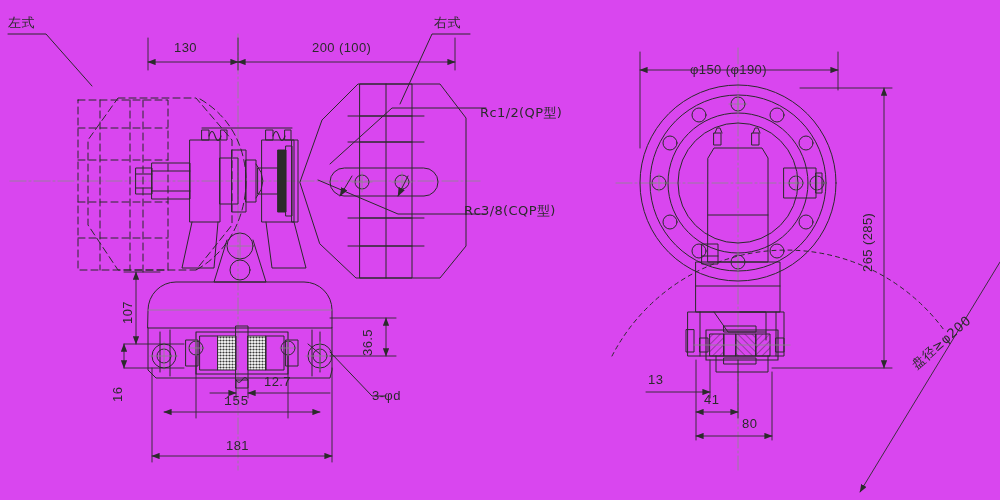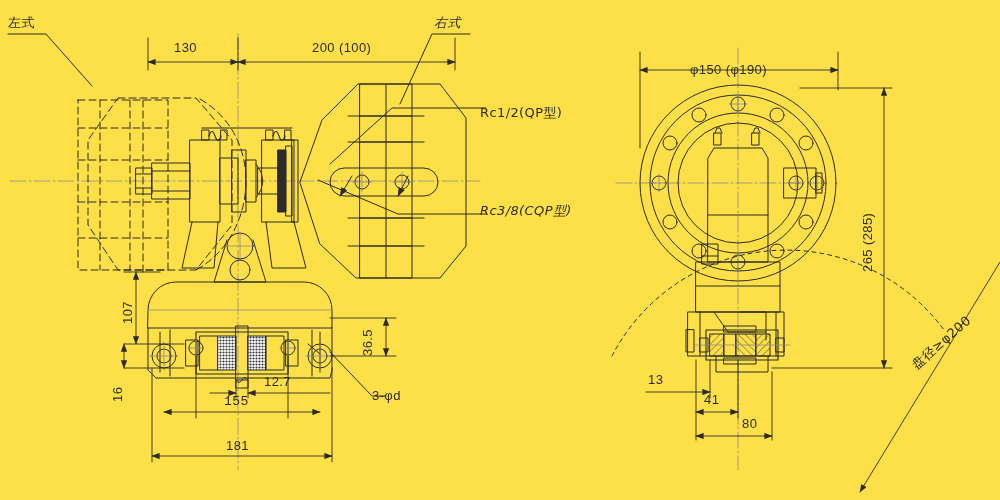--- a/index.html
+++ b/index.html
@@ -1,18 +1,18 @@
 <!DOCTYPE html>
 <html><head>
 <meta charset="utf-8">
 <style>
   html,body{margin:0;padding:0;background:#fff;}
   body{width:1000px;height:500px;overflow:hidden;
        font-family:"Liberation Sans","DejaVu Sans",sans-serif;}
-  #sheet{position:relative;width:1000px;height:500px;background:#fde047;}
+  #sheet{position:relative;width:1000px;height:500px;background:#d946ef;}
   svg{position:absolute;left:0;top:0;}
   .txt{position:absolute;color:#2b2b2b;font-size:13px;letter-spacing:.4px;white-space:nowrap;}
   .cn{font-family:"DejaVu Sans","Liberation Sans",sans-serif;}
   .v90{transform:rotate(-90deg);transform-origin:left top;}
   .rot42{transform:rotate(-41deg);transform-origin:left top;}
 </style>
 </head>
 <body>
 
 <div id="sheet">
@@ -326,27 +326,27 @@
       <line x1="646" y1="392" x2="710" y2="392" marker-end="url(#ar)"></line>
       <line x1="696" y1="412" x2="738" y2="412" marker-start="url(#arS)" marker-end="url(#ar)"></line>
       <line x1="696" y1="436" x2="772" y2="436" marker-start="url(#arS)" marker-end="url(#ar)"></line>
     </g>
   </g>
 
   </g>
 </svg>
 
 <div class="txt cn" style="left:8px;top:14px;">左式</div>
-<div class="txt cn" style="left:434px;top:14px;font-style:italic;">右式</div>
+<div class="txt cn" style="left:434px;top:14px;">右式</div>
 
 <div class="txt" style="left:174px;top:40px;text-align:right;">130</div>
 <div class="txt" style="left:312px;top:40px;">200 (100)</div>
 
 <div class="txt cn" style="left:480px;top:104px;">Rc1/2(QP型)</div>
-<div class="txt cn" style="left:480px;top:202px;font-style:italic;">Rc3/8(CQP型)</div>
+<div class="txt cn" style="left:464px;top:202px;">Rc3/8(CQP型)</div>
 
 <div class="txt v90" style="left:120px;top:324px;">107</div>
 <div class="txt v90" style="left:110px;top:402px;">16</div>
 <div class="txt v90" style="left:360px;top:356px;">36.5</div>
 <div class="txt" style="left:264px;top:374px;">12.7</div>
 <div class="txt" style="left:224px;top:394px;font-family:Liberation Mono, monospace;">155</div>
 <div class="txt" style="left:226px;top:438px;">181</div>
 <div class="txt" style="left:372px;top:388px;">3-φd</div>
 
 <div class="txt" style="left:690px;top:38px;margin-top:24px;">φ150 (φ190)</div>

